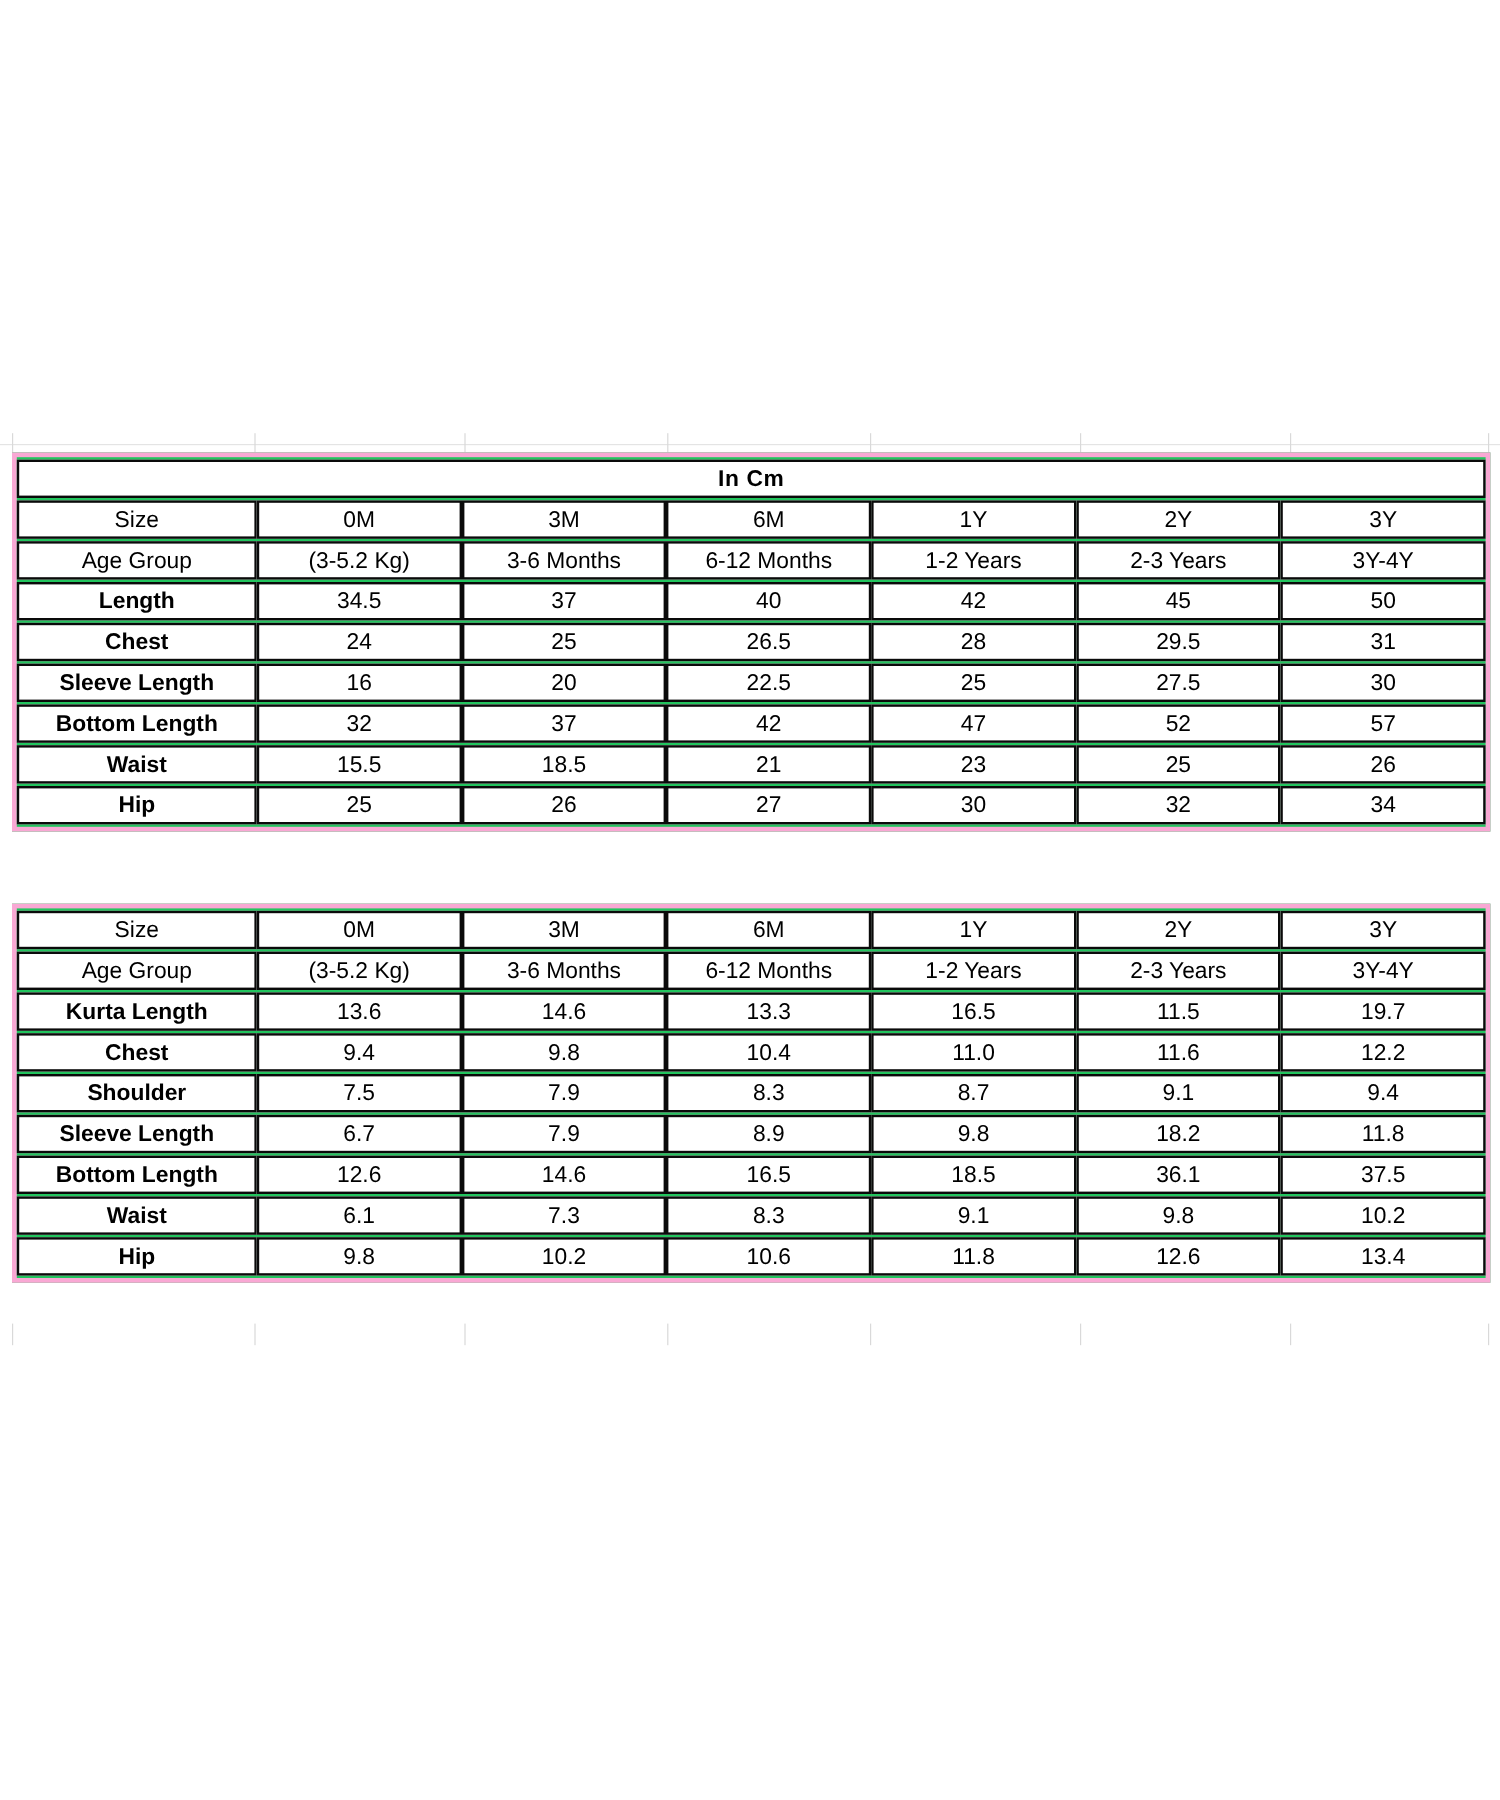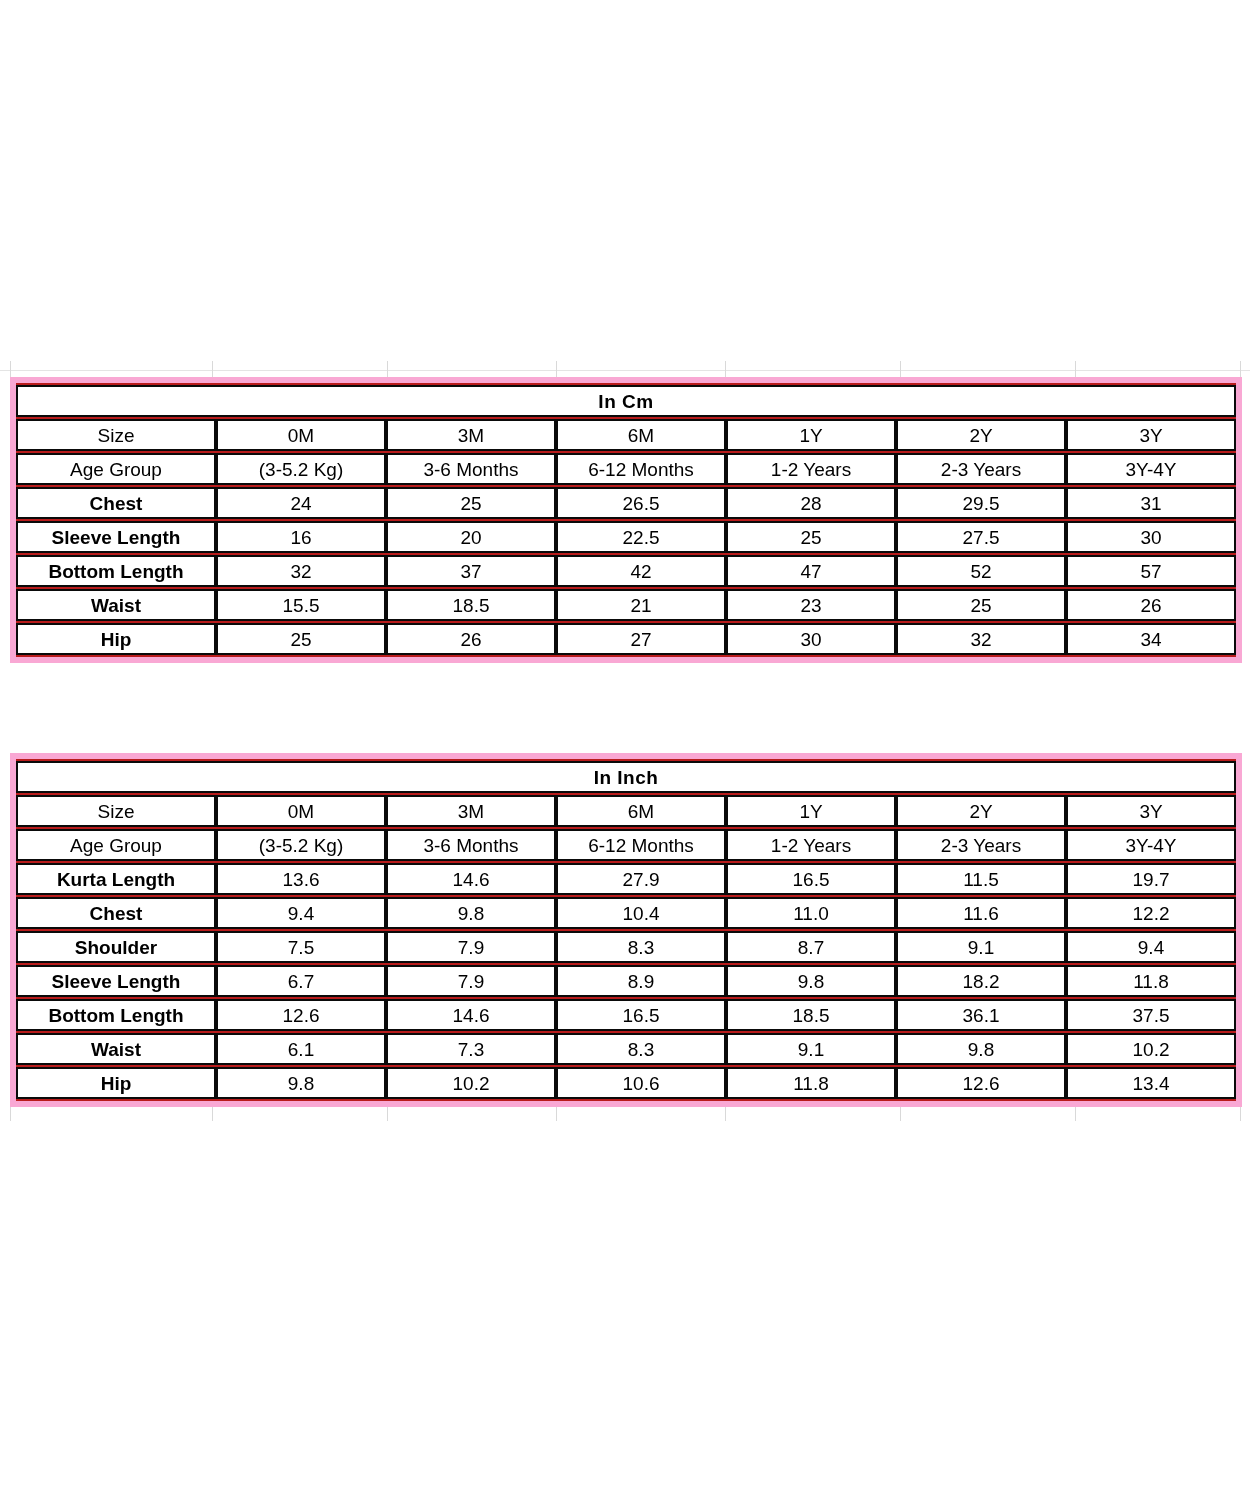--- a/index.html
+++ b/index.html
@@ -24,23 +24,23 @@
   .stub-v {
     position: absolute;
     width: 1px;
     background: #d9d9d9;
   }
 
   .tbl-wrap {
     position: absolute;
     left: 10px;
     width: 1232px;
-    border: 6px solid #f9a8d4;
+    border: 4px solid #f9a8d4;
     box-sizing: border-box;
-    background: #b91c1c;
+    background: #22c55e;
   }
   #wrap-cm   { top: 377px; }
   #wrap-inch { top: 753px; }
 
   table.size-table {
     width: 100%;
     border-collapse: separate;
     border-spacing: 0 2px;
     table-layout: fixed;
   }
@@ -127,20 +127,29 @@
         <tr class="hdr">
           <td>Age Group</td>
           <td>(3-5.2 Kg)</td>
           <td>3-6 Months</td>
           <td>6-12 Months</td>
           <td>1-2 Years</td>
           <td>2-3 Years</td>
           <td>3Y-4Y</td>
         </tr>
         <tr>
+          <td class="lbl">Length</td>
+          <td class="val">34.5</td>
+          <td class="val">37</td>
+          <td class="val">40</td>
+          <td class="val">42</td>
+          <td class="val">45</td>
+          <td class="val">50</td>
+        </tr>
+        <tr>
           <td class="lbl">Chest</td>
           <td class="val">24</td>
           <td class="val">25</td>
           <td class="val">26.5</td>
           <td class="val">28</td>
           <td class="val">29.5</td>
           <td class="val">31</td>
         </tr>
         <tr>
           <td class="lbl">Sleeve Length</td>
@@ -182,23 +191,20 @@
   </table>
 </div>
 
 <div class="tbl-wrap" id="wrap-inch">
   <table class="size-table">
     <colgroup>
         <col class="col-label">
         <col span="6" class="col-data">
       </colgroup>
     <tbody>
-      <tr>
-        <td colspan="7" class="title-cell">In Inch</td>
-      </tr>
     <tr class="hdr">
           <td>Size</td>
           <td>0M</td>
           <td>3M</td>
           <td>6M</td>
           <td>1Y</td>
           <td>2Y</td>
           <td>3Y</td>
         </tr>
         <tr class="hdr">
@@ -207,21 +213,21 @@
           <td>3-6 Months</td>
           <td>6-12 Months</td>
           <td>1-2 Years</td>
           <td>2-3 Years</td>
           <td>3Y-4Y</td>
         </tr>
         <tr>
           <td class="lbl">Kurta Length</td>
           <td class="val">13.6</td>
           <td class="val">14.6</td>
-          <td class="val">27.9</td>
+          <td class="val">13.3</td>
           <td class="val">16.5</td>
           <td class="val">11.5</td>
           <td class="val">19.7</td>
         </tr>
         <tr>
           <td class="lbl">Chest</td>
           <td class="val">9.4</td>
           <td class="val">9.8</td>
           <td class="val">10.4</td>
           <td class="val">11.0</td>

